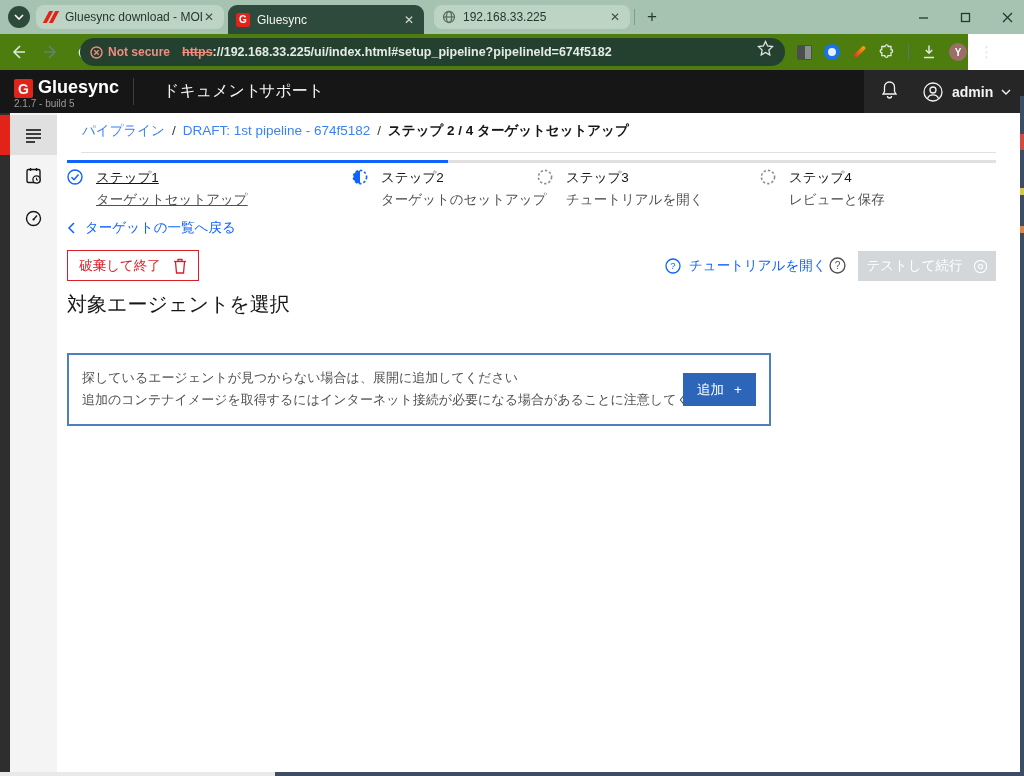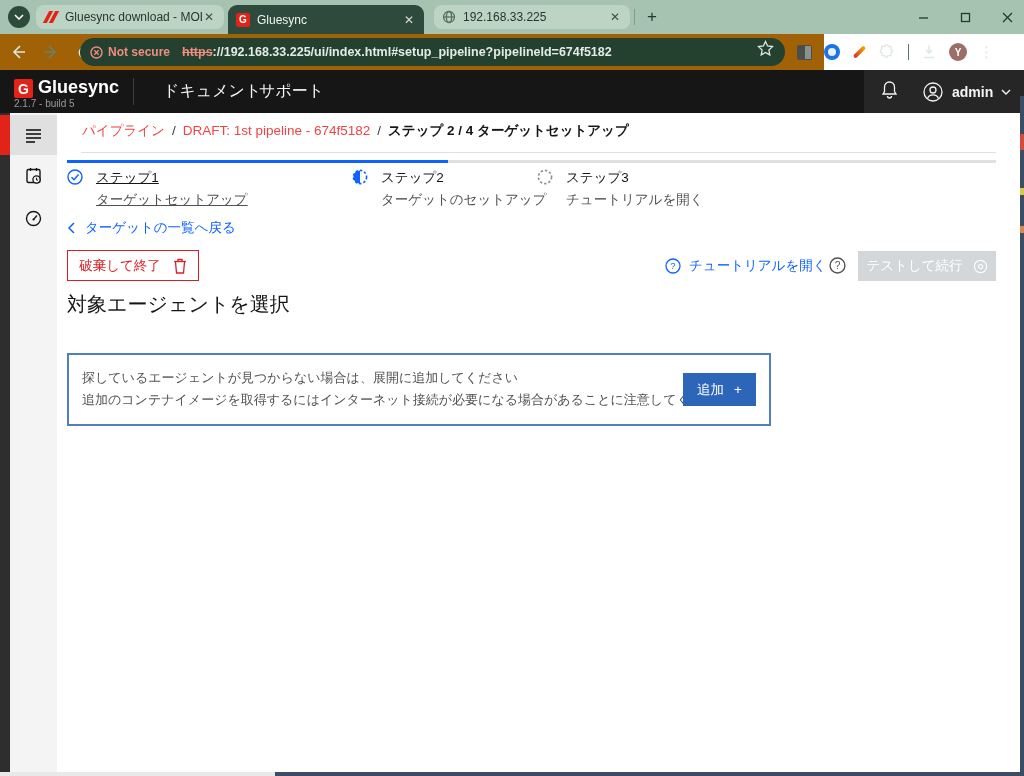--- a/index.html
+++ b/index.html
@@ -24,21 +24,21 @@
   .molo { position:relative; }
   .molo i { position:absolute; top:1px; width:4px; height:12px; background:#e2231a; transform:skewX(-28deg); }
   .molo i:first-child { left:2px; } .molo i:last-child { left:8px; }
   .newtab-sep { position:absolute; left:634px; top:9px; width:1px; height:16px; background:#7f9c8c; }
   .newtab { position:absolute; left:641px; top:6px; width:22px; height:22px; border-radius:50%;
     color:#24382c; font-size:17px; display:flex; align-items:center; justify-content:center; }
   .winctrl { position:absolute; top:0; height:34px; width:42px; display:flex; align-items:center; justify-content:center; }
   .winctrl.min { left:902px; } .winctrl.max { left:944px; } .winctrl.cls { left:986px; }
 
   
-  .toolbar { position:absolute; top:34px; left:0; width:824px; height:36px; background:#a16207;
+  .toolbar { position:absolute; top:34px; left:0; width:968px; height:36px; background:#4d7c0f;
     display:flex; align-items:center; }
   .navbtn { width:30px; height:28px; display:flex; align-items:center; justify-content:center; margin-left:3px; }
   .omnibox { position:absolute; left:80px; top:4px; width:705px; height:28px; border-radius:14px;
     background:#24402f; display:flex; align-items:center; padding:0 10px; }
   .notsec { display:flex; align-items:center; gap:5px; color:#ee8d80; font-size:12px; font-weight:bold; margin-right:12px; }
   .url { font-size:12.5px; color:#e4ebe6; white-space:nowrap; overflow:hidden; }
   .url .scheme { color:#ee8d80; text-decoration:line-through; font-weight:bold; }
   .url .rest { color:#e4ebe6; font-weight:bold; }
   .star { position:absolute; left:757px; top:6px; }
   .extrow { position:absolute; left:797px; top:4px; height:28px; display:flex; align-items:center; gap:12px; }
@@ -71,21 +71,21 @@
   .page { position:absolute; top:113px; left:0; width:1024px; height:663px; background:#fff; }
   .rail { position:absolute; left:0; top:0; width:10px; height:663px; background:#2e2e2e; }
   .rail-active { position:absolute; left:0; top:2px; width:10px; height:40px; background:#e2231a; }
   .sidebar { position:absolute; left:10px; top:0; width:47px; height:659px; background:#f4f4f4; }
   .sb-item { position:absolute; left:0; width:47px; height:40px; display:flex; align-items:center; justify-content:center; }
   .sb-item.active { background:#e0e0e0; top:2px; }
   .sb-item.i2 { top:43px; } .sb-item.i3 { top:85px; }
 
   .content { position:absolute; left:57px; top:0; width:967px; height:663px; }
   .breadcrumb { position:absolute; left:25px; top:9px; font-size:13.5px; color:#161616; }
-  .breadcrumb a { color:#ef4444; text-decoration:none; }
+  .breadcrumb a { color:#3b82f6; text-decoration:none; }
   .bc-sep { color:#393939; margin:0 7px; }
   .bc-cur { font-weight:bold; }
   .divider { position:absolute; left:24px; top:39px; width:915px; height:1px; background:#e0e0e0; }
   .progress { position:absolute; left:10px; top:47px; width:929px; height:3px; background:#e0e0e0; }
   .progress .fill { height:3px; background:#0f62fe; }
 
   .step { position:absolute; top:56px; display:flex; gap:13px; font-size:13.5px; }
   .step .txt div:first-child { color:#161616; }
   .step .txt .sub { color:#525252; margin-top:4px; }
   .step.done .txt div { text-decoration:underline; }
@@ -327,20 +327,29 @@
       </div>
       <div class="step s3">
         <svg width="16" height="16" viewBox="0 0 16 16">
           <circle cx="8" cy="8" r="6.6" fill="none" stroke="#8d8d8d" stroke-width="1.6" stroke-dasharray="2.4,2"></circle>
         </svg>
         <div class="txt">
             <div>ステップ3</div>
             <div class="sub">チュートリアルを開く</div>
           </div>
       </div>
+      <div class="step s4">
+        <svg width="16" height="16" viewBox="0 0 16 16">
+          <circle cx="8" cy="8" r="6.6" fill="none" stroke="#8d8d8d" stroke-width="1.6" stroke-dasharray="2.4,2"></circle>
+        </svg>
+        <div class="txt">
+            <div>ステップ4</div>
+            <div class="sub">レビューと保存</div>
+          </div>
+      </div>
 
       <div class="backlink">
         <svg width="8" height="12" viewBox="0 0 8 12">
             <polyline points="7,1 2,6 7,11" fill="none" stroke="#0f62fe" stroke-width="1.5"></polyline>
           </svg>
         <span>ターゲットの一覧へ戻る</span>
       </div>
 
       <button class="discard-btn">
         <span>破棄して終了</span>

